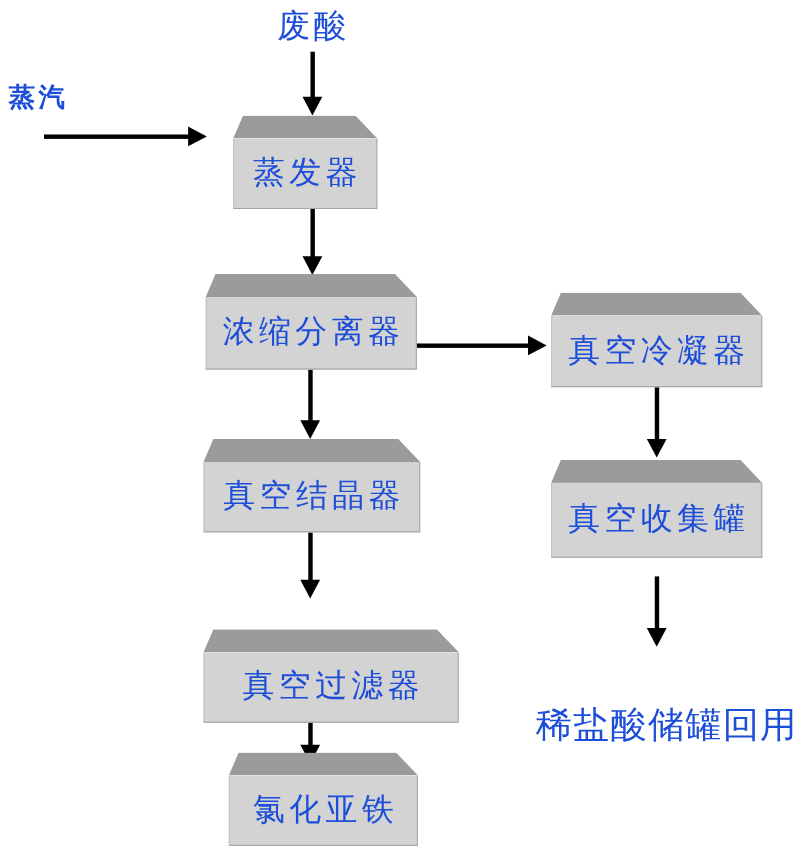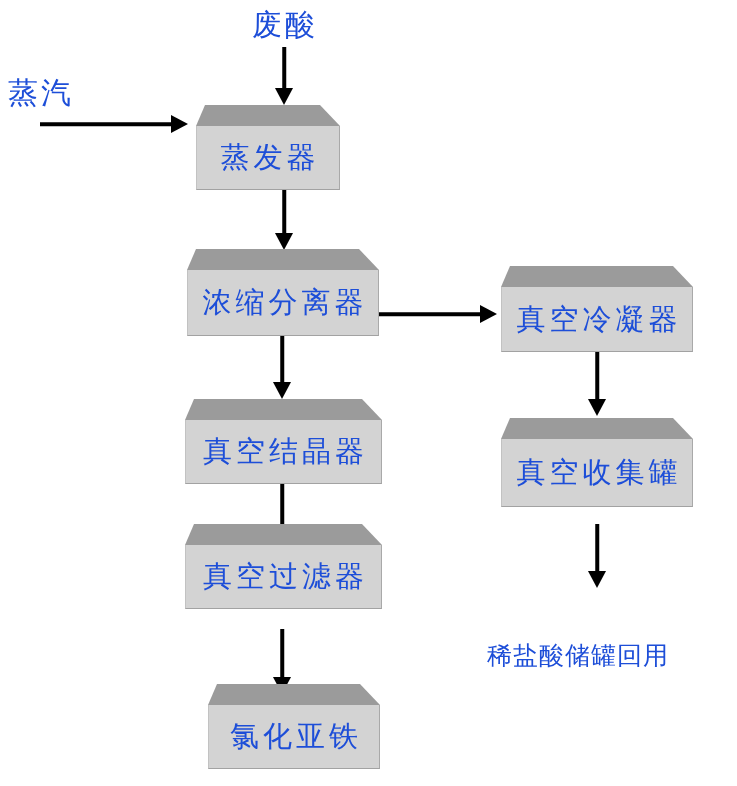--- a/index.html
+++ b/index.html
@@ -34,40 +34,40 @@
   }
   .box-label {
     font-size: 29px;
     letter-spacing: 4px;
     margin-right: -4px;
     white-space: nowrap;
     line-height: 1;
   }
 
   
-  .n-evaporator   { left: 196px; top: 105px; width: 144px; }
+  .n-evaporator   { left: 212px; top: 105px; width: 131px; }
   .n-evaporator   .box-front { height: 64px; }
   .n-separator    { left: 187px; top: 249px; width: 192px; border-radius: 22px; }
   .n-separator    .box-front { height: 66px; }
   .n-crystallizer { left: 185px; top: 399px; width: 197px; border-radius: 20px; }
   .n-crystallizer .box-front { height: 64px; }
-  .n-filter       { left: 185px; top: 524px; width: 197px; }
+  .n-filter       { left: 185px; top: 572px; width: 232px; }
   .n-filter       .box-front { height: 64px; }
   .n-ferrous      { left: 208px; top: 684px; width: 172px; }
   .n-ferrous      .box-front { height: 64px; }
   .n-condenser    { left: 501px; top: 266px; width: 192px; }
   .n-condenser    .box-front { height: 65px; }
   .n-collector    { left: 501px; top: 418px; width: 192px; border-radius: 25px; }
   .n-collector    .box-front { height: 68px; }
 
   
   .flow-text { position: absolute; white-space: nowrap; line-height: 1.1; }
   .t-waste-acid { left: 252px; top: 8px;  font-size: 30px; letter-spacing: 3px; }
-  .t-steam      { left: 8px;   top: 76px; font-size: 30px; letter-spacing: 3px; }
-  .t-hcl-reuse  { left: 487px; top: 642px; font-size: 25px; letter-spacing: 1px; }
+  .t-steam      { left: 8px;   top: 76px; font-size: 24px; letter-spacing: 3px; font-weight: bold; }
+  .t-hcl-reuse  { left: 487px; top: 642px; font-size: 33px; letter-spacing: 1px; }
 
   
   .arrow-v { position: absolute; width: 18px; }
   .arrow-v .shaft {
     position: absolute; left: 50%; transform: translateX(-50%);
     top: 0; width: 3.5px; background: #000;
   }
   .arrow-v .head {
     position: absolute; left: 50%; transform: translateX(-50%); bottom: 0;
     width: 0; height: 0;

